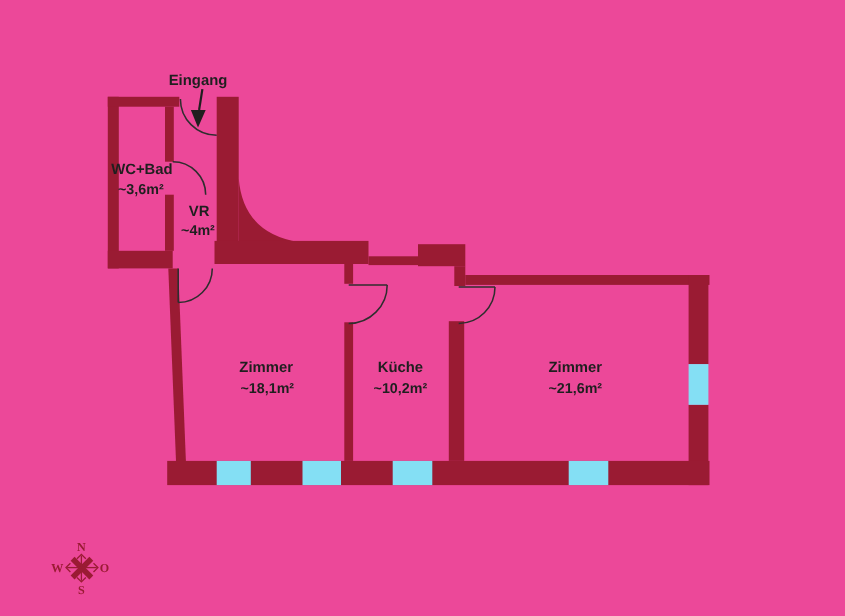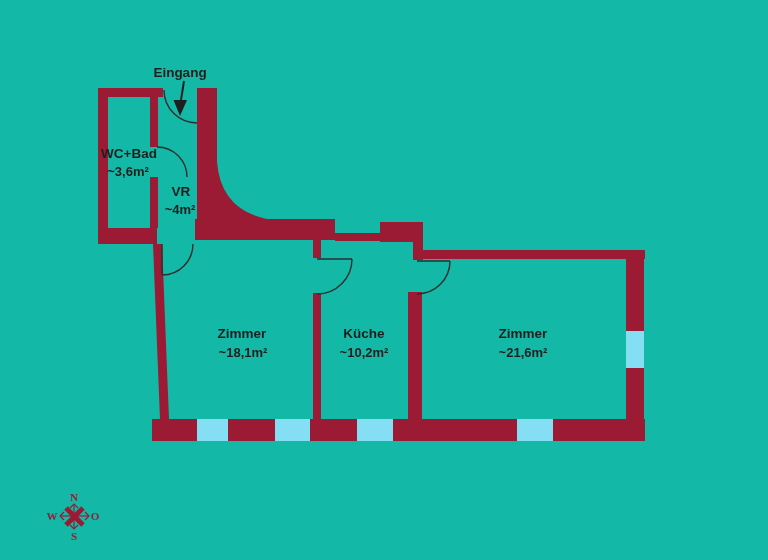--- a/index.html
+++ b/index.html
@@ -1,16 +1,16 @@
 <!DOCTYPE html>
 <html style="--color-wall: #9a1b33; --color-window: #84dff4; --color-door: #2e2e2e; --color-text: #1f1f1f;"><head>
 <meta charset="utf-8">
 <style>
   html,body{margin:0;padding:0;background:#ffffff;}
-  .stage{position:relative;width:768px;height:560px;background:#14b8a6;overflow:hidden;}
+  .stage{position:relative;width:768px;height:560px;background:#ec4899;overflow:hidden;}
   .wall{fill:var(--color-wall);}
   .window{fill:var(--color-window);}
   .door{stroke:var(--color-door);stroke-width:1.4;fill:none;}
   .leaf{stroke:var(--color-door);stroke-width:1.4;fill:none;}
   .room-name{font:bold 13.5px "Liberation Sans",sans-serif;fill:var(--color-text);text-anchor:middle;}
   .room-area{font:bold 13px "Liberation Sans",sans-serif;fill:var(--color-text);text-anchor:middle;}
   .entrance-label{font:bold 13.5px "Liberation Sans",sans-serif;fill:var(--color-text);text-anchor:middle;}
   .arrow-line{stroke:var(--color-text);stroke-width:2;fill:none;}
   .arrow-head{fill:var(--color-text);}
   .compass-letter{font:bold 11px "Liberation Serif",serif;fill:var(--color-wall);text-anchor:middle;}

